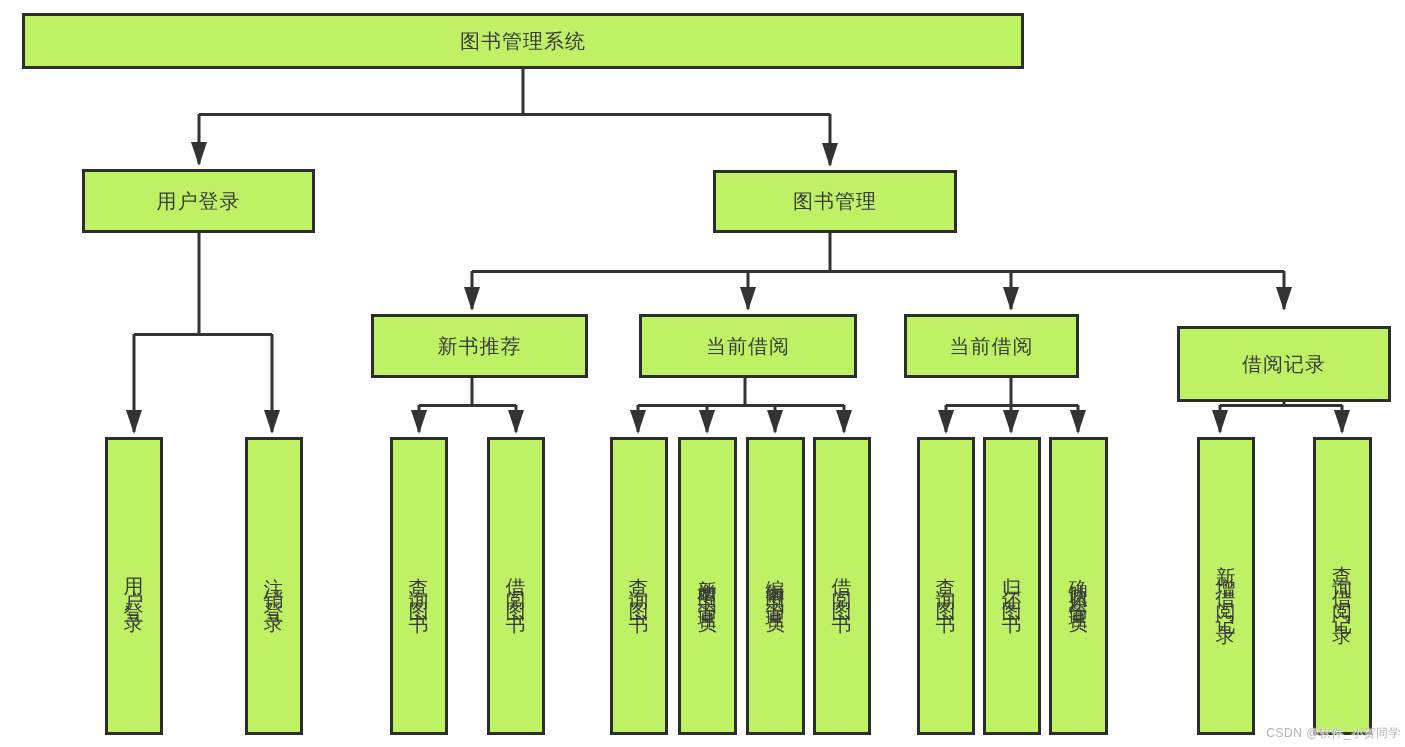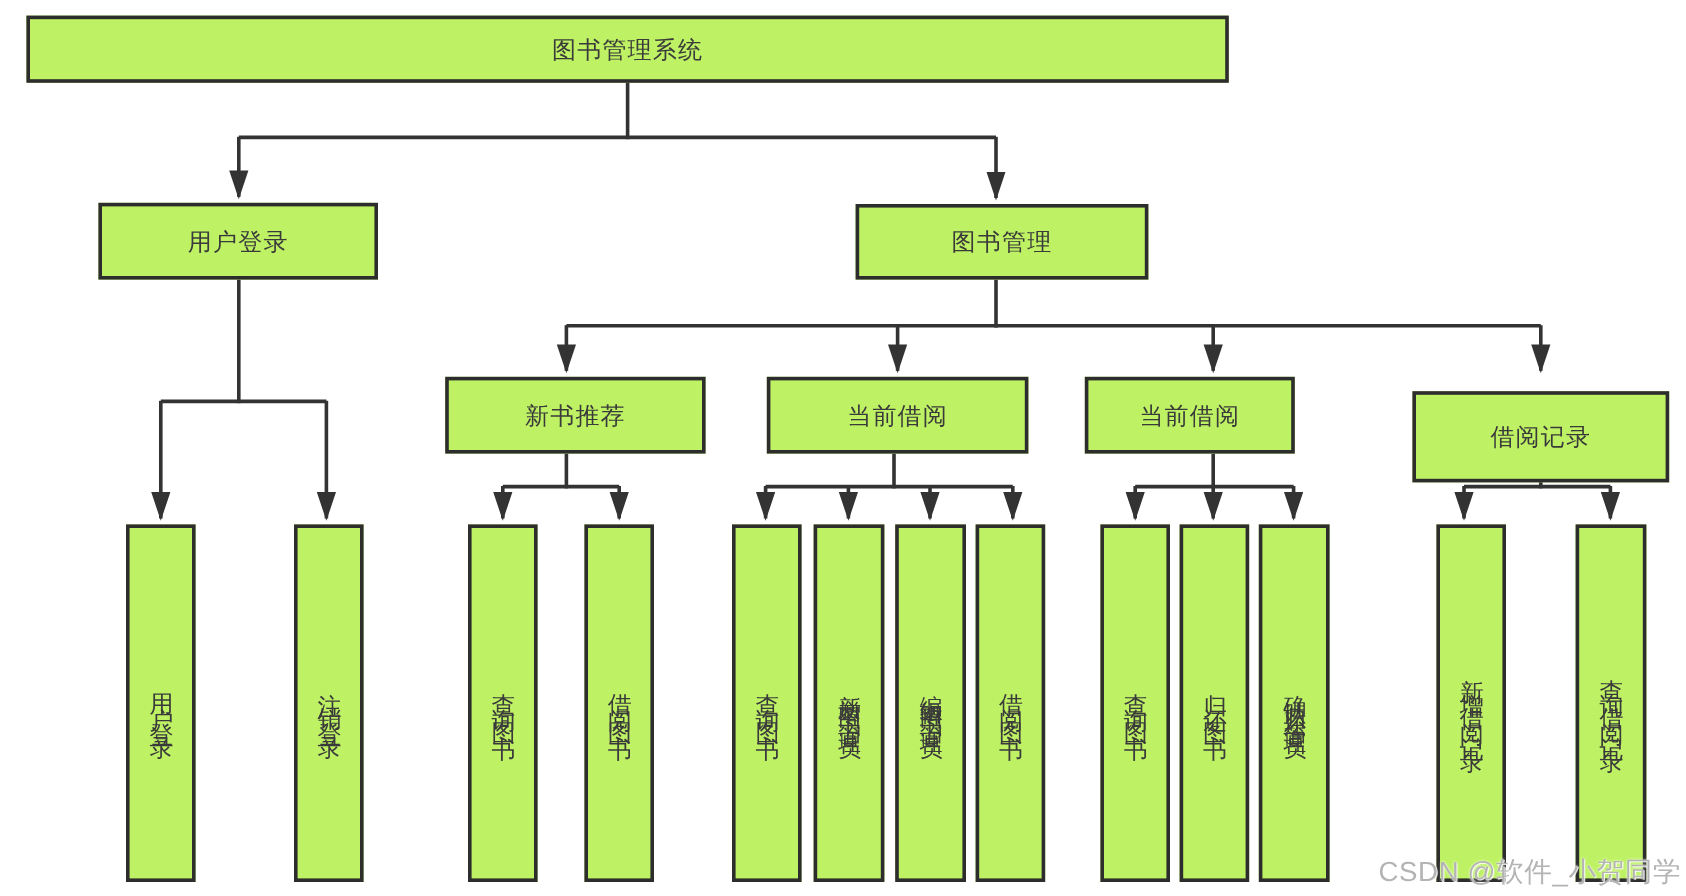--- a/index.html
+++ b/index.html
@@ -34,21 +34,21 @@
     text-orientation: mixed;
     letter-spacing: 12px;
     line-height: 1;
     white-space: nowrap;
   }
   .v-label.tight { letter-spacing: 5px; font-size: 19px; }
   .watermark {
     position: absolute;
     right: 4px;
     bottom: 5px;
-    font-size: 23px;
+    font-size: 12px;
     letter-spacing: 0.5px;
     color: var(--watermark, #b4b4b4);
     text-shadow: 0 0 2px rgba(255,255,255,0.95), 1px 1px 0 rgba(255,255,255,0.8);
     white-space: nowrap;
   }
 </style>
 </head>
 <body>
 
 <div class="canvas">

